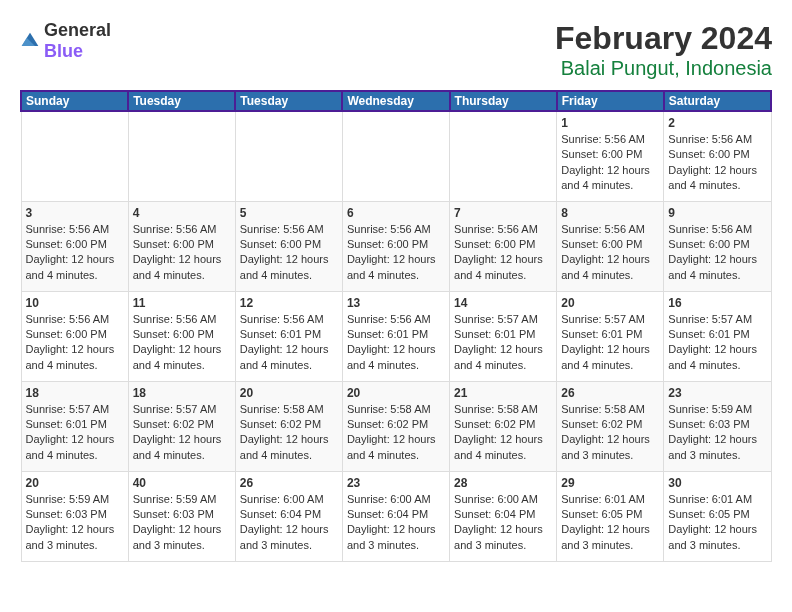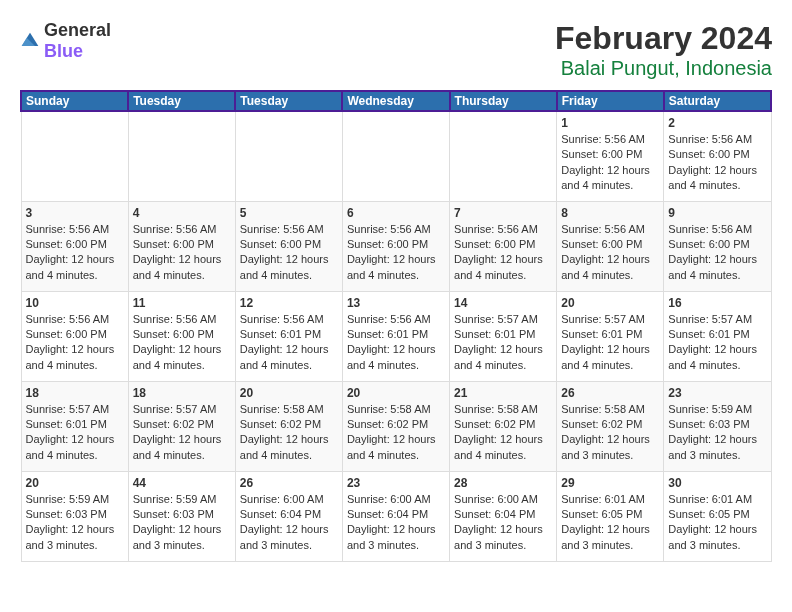--- a/index.html
+++ b/index.html
@@ -224,21 +224,21 @@
           <div class="day-number">23</div>
           <div class="day-info">Sunrise: 5:59 AM<br>Sunset: 6:03 PM<br>Daylight: 12 hours and 3 minutes.</div>
         </td>
       </tr>
       <tr>
         <td>
           <div class="day-number">20</div>
           <div class="day-info">Sunrise: 5:59 AM<br>Sunset: 6:03 PM<br>Daylight: 12 hours and 3 minutes.</div>
         </td>
         <td>
-          <div class="day-number">44</div>
+          <div class="day-number">40</div>
           <div class="day-info">Sunrise: 5:59 AM<br>Sunset: 6:03 PM<br>Daylight: 12 hours and 3 minutes.</div>
         </td>
         <td>
           <div class="day-number">26</div>
           <div class="day-info">Sunrise: 6:00 AM<br>Sunset: 6:04 PM<br>Daylight: 12 hours and 3 minutes.</div>
         </td>
         <td>
           <div class="day-number">23</div>
           <div class="day-info">Sunrise: 6:00 AM<br>Sunset: 6:04 PM<br>Daylight: 12 hours and 3 minutes.</div>
         </td>

